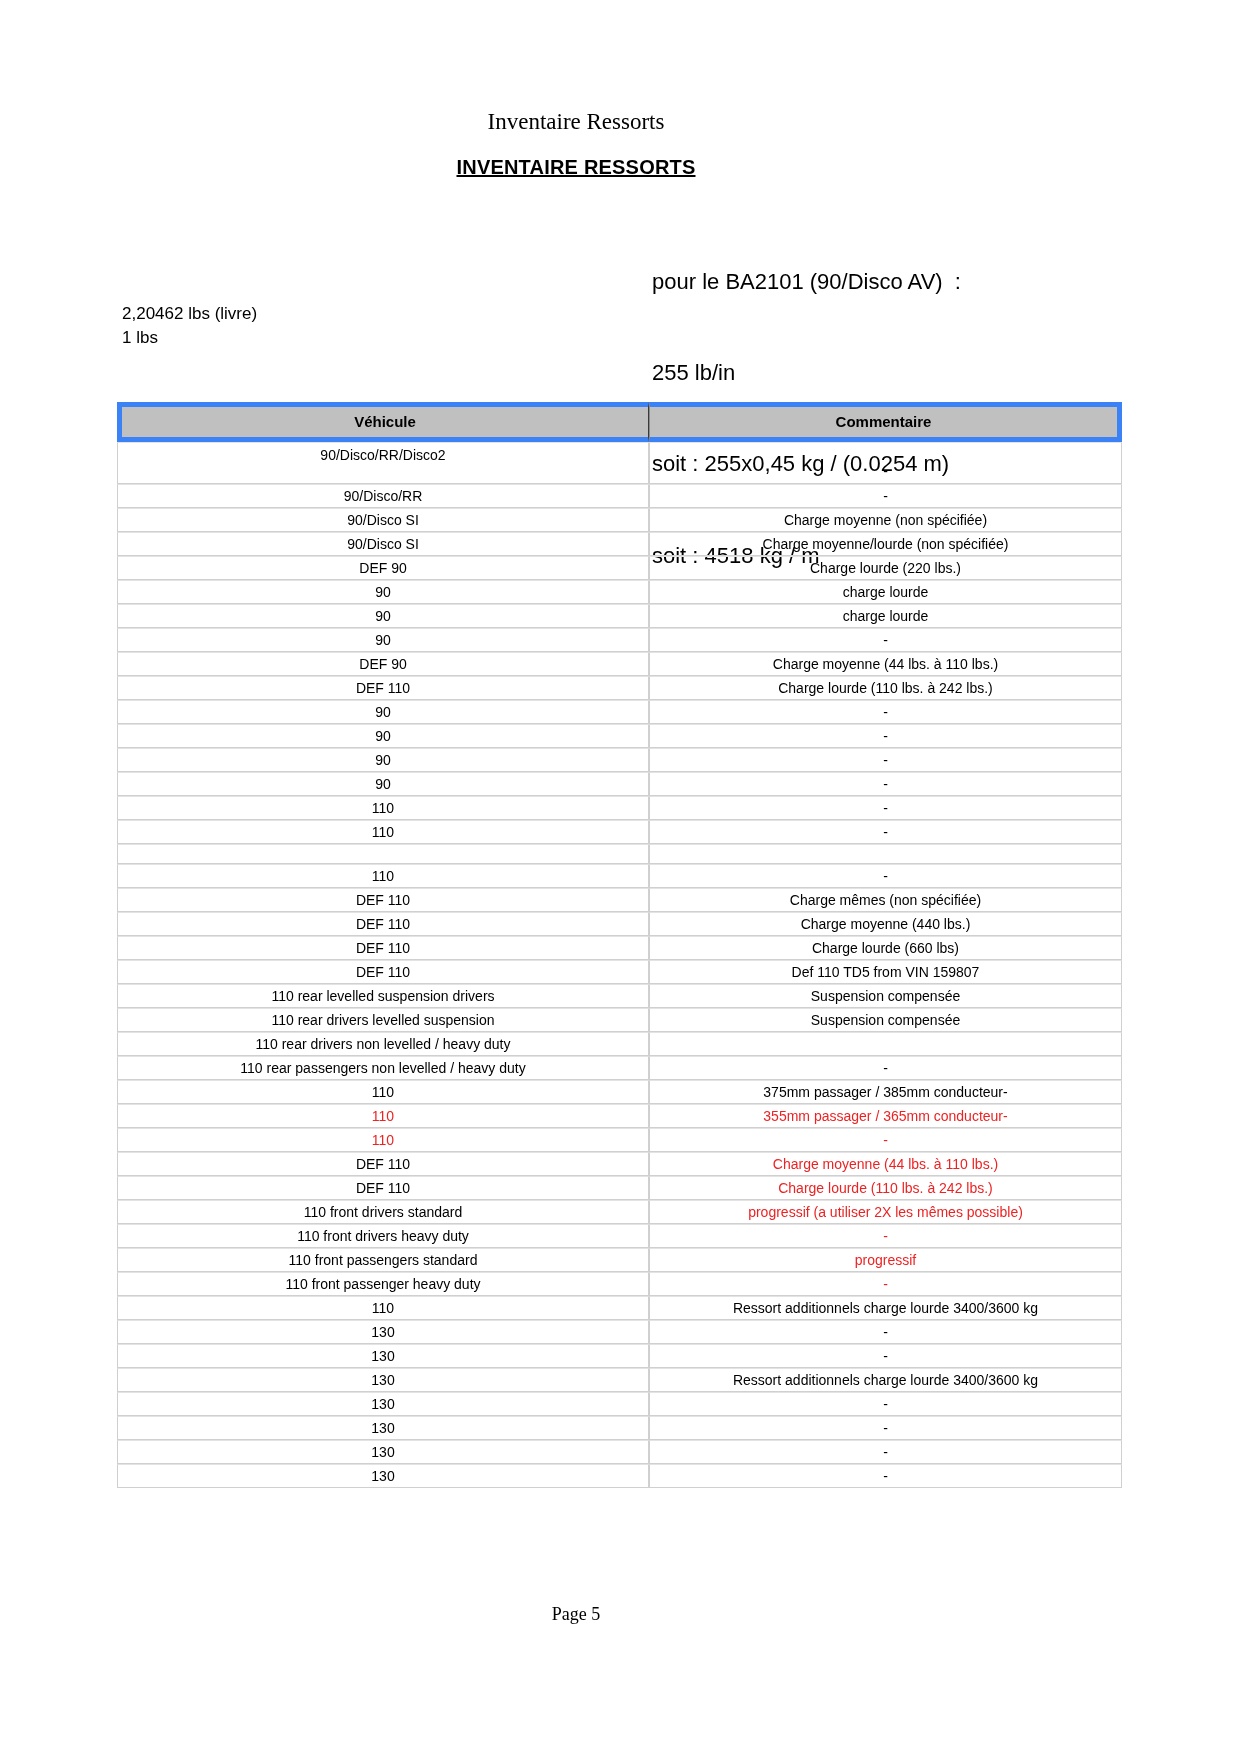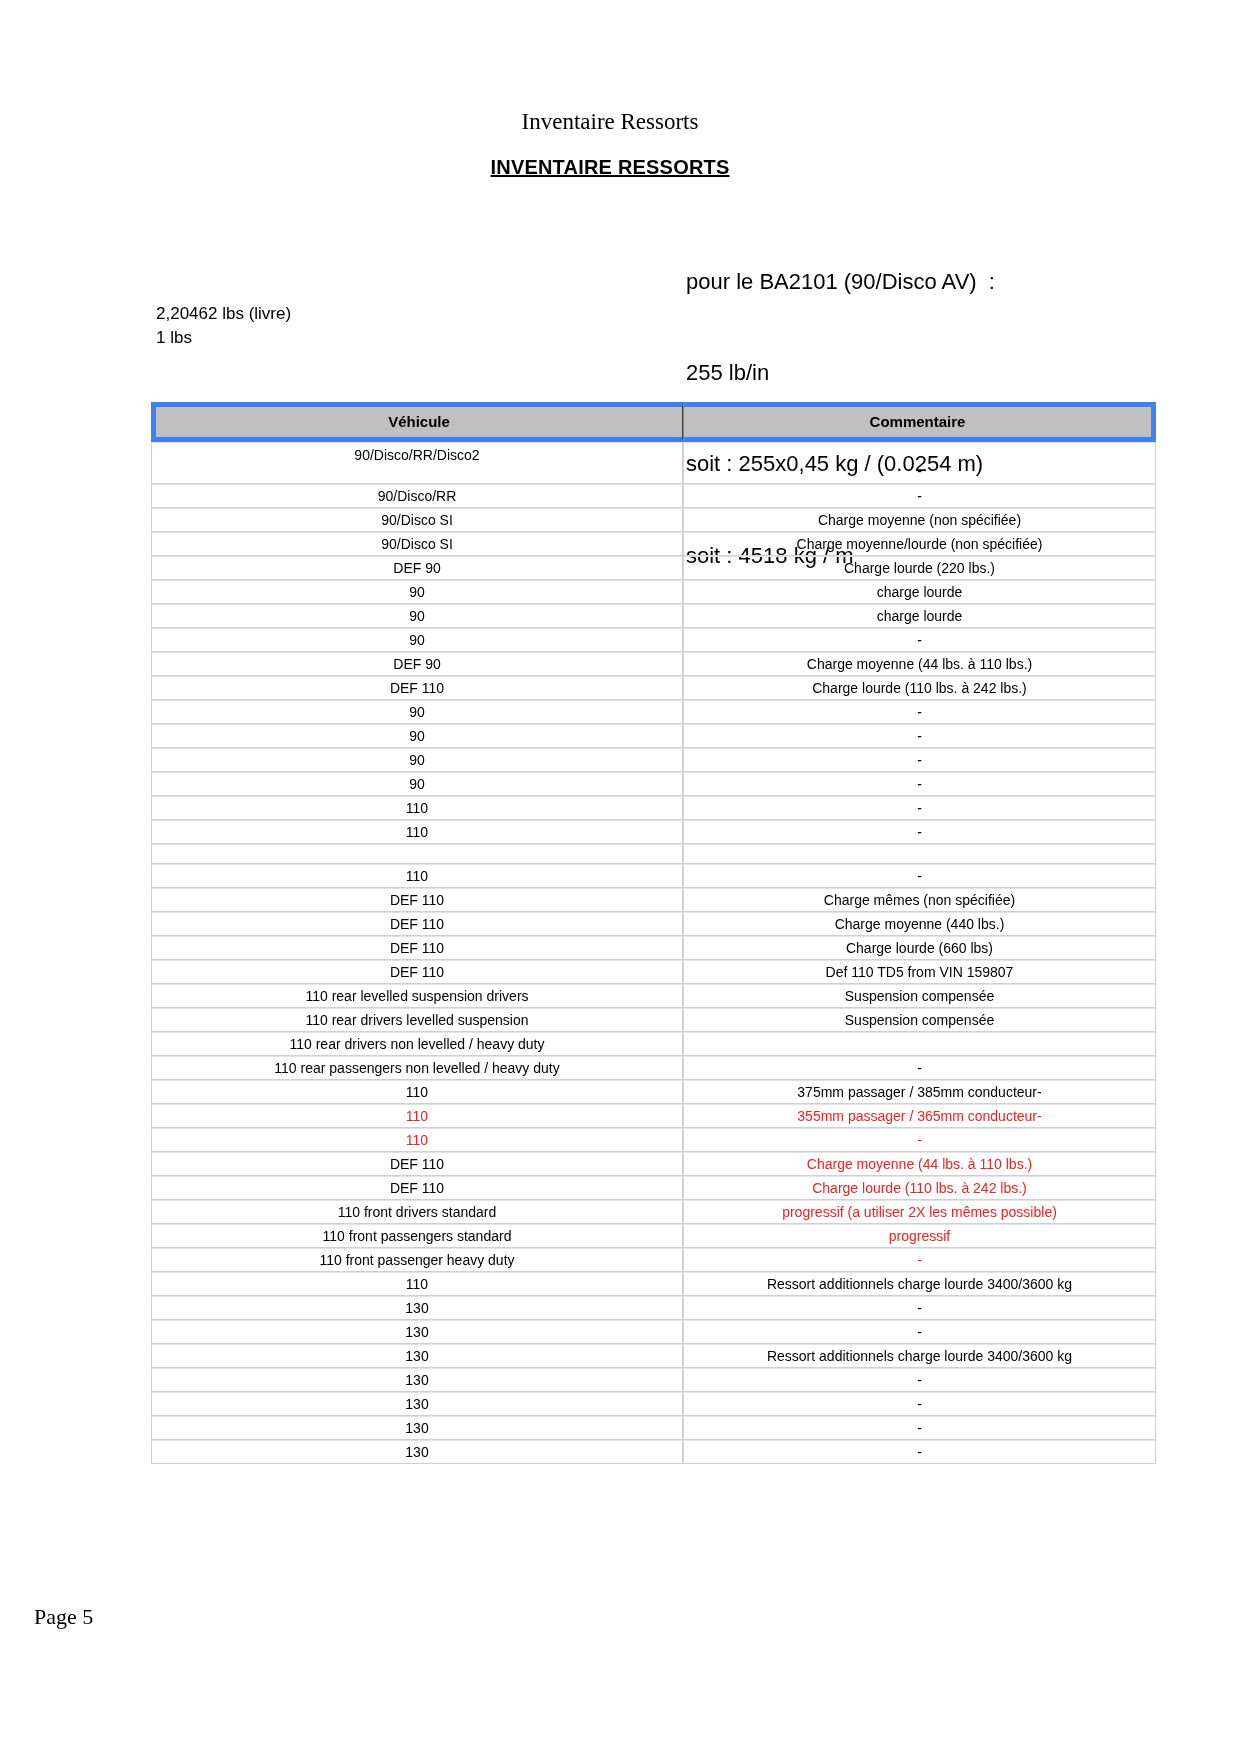--- a/index.html
+++ b/index.html
@@ -14,21 +14,20 @@
     color: #000000;
     position: relative;
     overflow: hidden;
   }
 
   .page {
     position: relative;
     width: 1152px;
     height: 1754px;
     box-sizing: border-box;
-    margin-left: 34px;
   }
 
   
   .doc-header {
     text-align: center;
     font-family: "Liberation Serif", serif;
     font-size: 23px;
     color: #000;
     padding-top: 108px;
     line-height: 1.2;
@@ -139,22 +138,23 @@
   }
 
   td.red { color: #ee2222; }
 
   
   .footer {
     position: absolute;
     left: 0;
     right: 0;
     top: 1604px;
+    text-align: center;
     font-family: "Liberation Serif", serif;
-    font-size: 22px;
+    font-size: 18px;
   }
 </style>
 </head>
 <body>
 
 <div class="page">
 
   <div class="doc-header">Inventaire Ressorts</div>
 
   <div class="doc-subtitle">INVENTAIRE RESSORTS</div>
@@ -307,20 +307,24 @@
           </tr>
           <tr>
             <td class="veh">DEF 110</td>
             <td class="com red">Charge lourde (110 lbs. à 242 lbs.)</td>
           </tr>
           <tr>
             <td class="veh wide">110 front drivers standard</td>
             <td class="com red">progressif (a utiliser 2X les mêmes possible)</td>
           </tr>
           <tr>
+            <td class="veh wide">110 front drivers heavy duty</td>
+            <td class="com red">-</td>
+          </tr>
+          <tr>
             <td class="veh wide">110 front passengers standard</td>
             <td class="com red">progressif</td>
           </tr>
           <tr>
             <td class="veh wide">110 front passenger heavy duty</td>
             <td class="com red">-</td>
           </tr>
           <tr>
             <td class="veh mid">110</td>
             <td class="com">Ressort additionnels charge lourde 3400/3600 kg</td>

